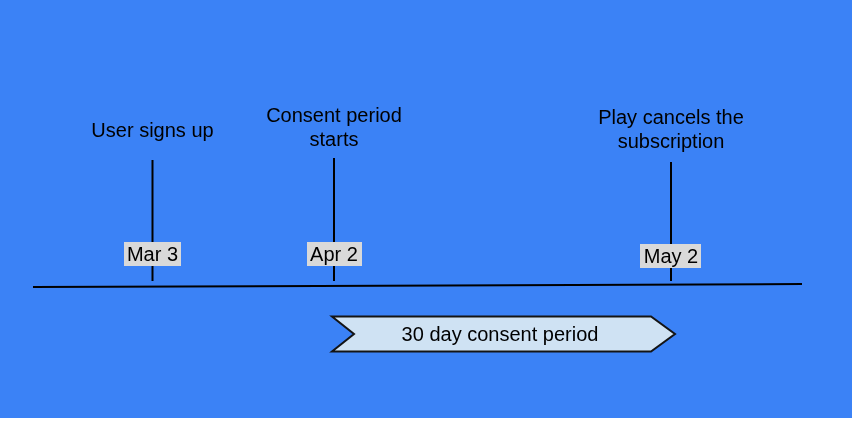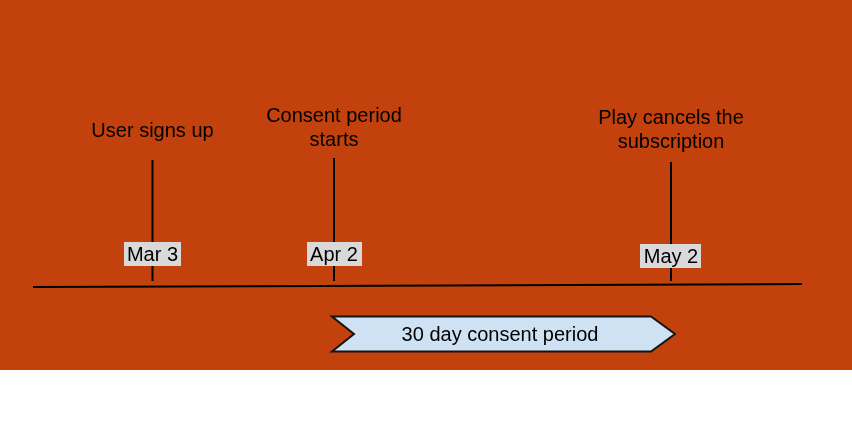--- a/index.html
+++ b/index.html
@@ -3,22 +3,22 @@
 <meta charset="utf-8">
 <style>
   html, body {
     margin: 0;
     padding: 0;
     background: #ffffff;
   }
   .canvas {
     position: relative;
     width: 852px;
-    height: 370px;
-    background: #c2410c;
+    height: 418px;
+    background: #3b82f6;
     overflow: hidden;
     font-family: "Liberation Sans", sans-serif;
   }
   svg text {
     font-family: "Liberation Sans", sans-serif;
     font-size: 20px;
     fill: #000000;
   }
   svg text.date {
     font-size: 20px;

